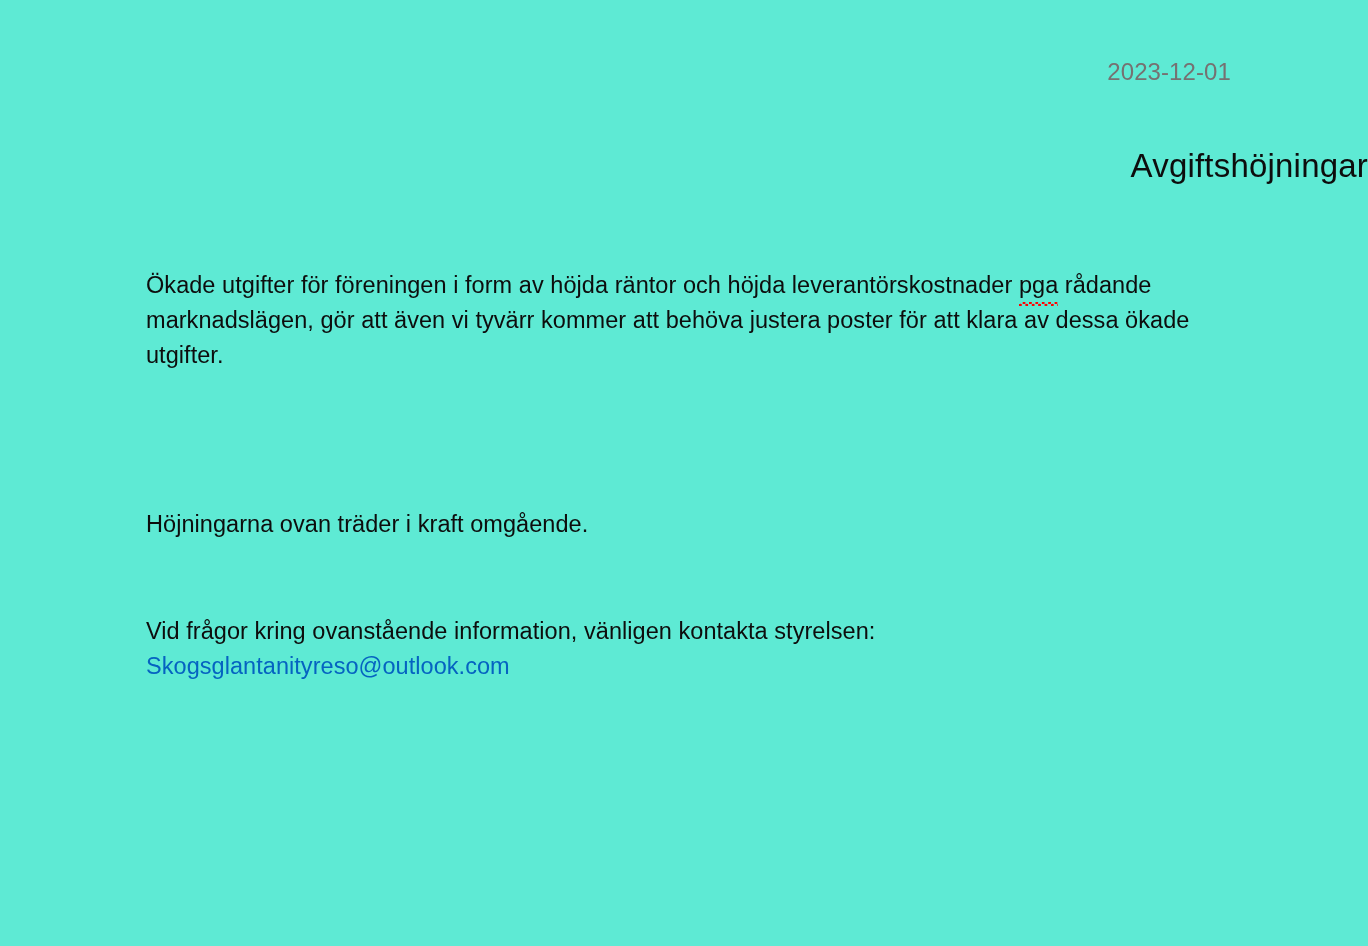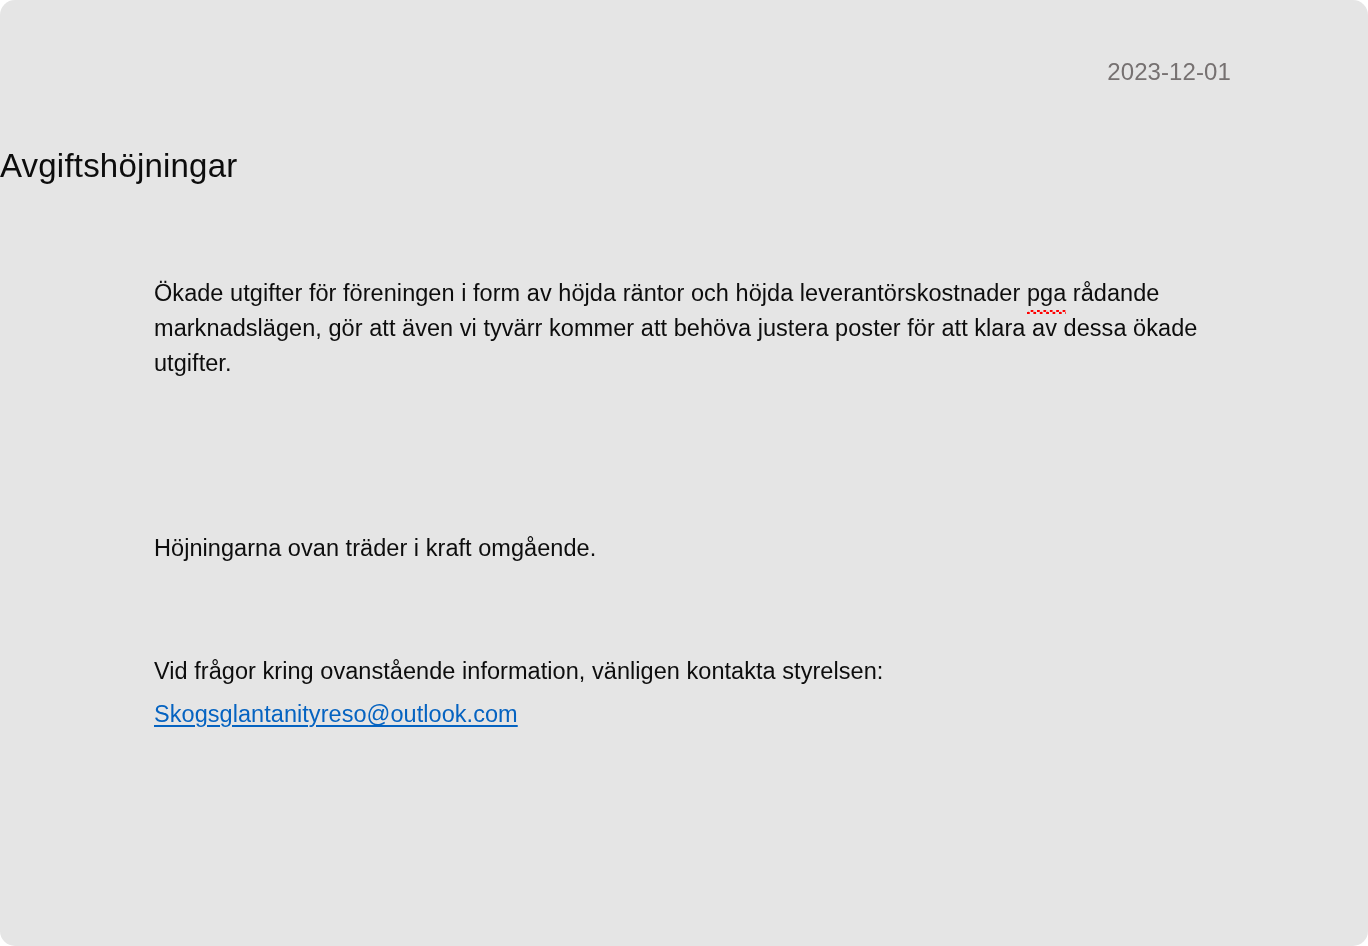--- a/index.html
+++ b/index.html
@@ -14,65 +14,64 @@
     overflow: hidden;
     font-family: "Liberation Sans", sans-serif;
     color: #000000;
     -webkit-font-smoothing: antialiased;
   }
 
   .page {
     position: relative;
     width: 1368px;
     height: 946px;
-    background: #e5e5e5;
+    background: #5eead4;
     box-sizing: border-box;
-    border-radius: 15px;
   }
 
   
   .doc-date {
     position: absolute;
     top: 58px;
     right: 137px;
     font-size: 24px;
     line-height: 1.2;
     color: #767171;
     letter-spacing: 0.1px;
     white-space: nowrap;
   }
 
   
   .doc-title {
     position: absolute;
     top: 147px;
     left: 0;
     width: 1368px;
-    text-align: left;
+    text-align: right;
     font-size: 33px;
     font-weight: 400;
     line-height: 1.15;
     color: #0d0d0d;
     letter-spacing: 0.2px;
   }
 
   
   .body-block {
     position: absolute;
     left: 146px;
     top: 268px;
     width: 1074px;
   }
 
   .para {
     font-size: 23.5px;
     line-height: 35px;
     color: #0d0d0d;
     letter-spacing: 0.05px;
-    margin: 8px;
+    margin: 0;
   }
 
   .sp-1 { height: 26px; }
   .sp-2 { height: 38px; }
   .sp-3 { height: 70px; }
   .sp-4 { height: 72px; }
   .sp-5 { height: 72px; }
 
   
   .misspelled {
@@ -89,21 +88,20 @@
     background-image:
       radial-gradient(circle at 1.6px 3.0px, #ff0000 1.25px, rgba(255,0,0,0) 1.6px),
       radial-gradient(circle at 4.8px 0.9px, #ff0000 1.25px, rgba(255,0,0,0) 1.6px);
     background-size: 6.4px 4px;
     background-repeat: repeat-x;
   }
 
   
   .maillink {
     color: #0563c1;
-    text-decoration: underline;
     text-underline-offset: 3px;
     text-decoration-thickness: 1.5px;
     cursor: pointer;
   }
 </style>
 </head>
 <body>
 
 <div class="page">
 

